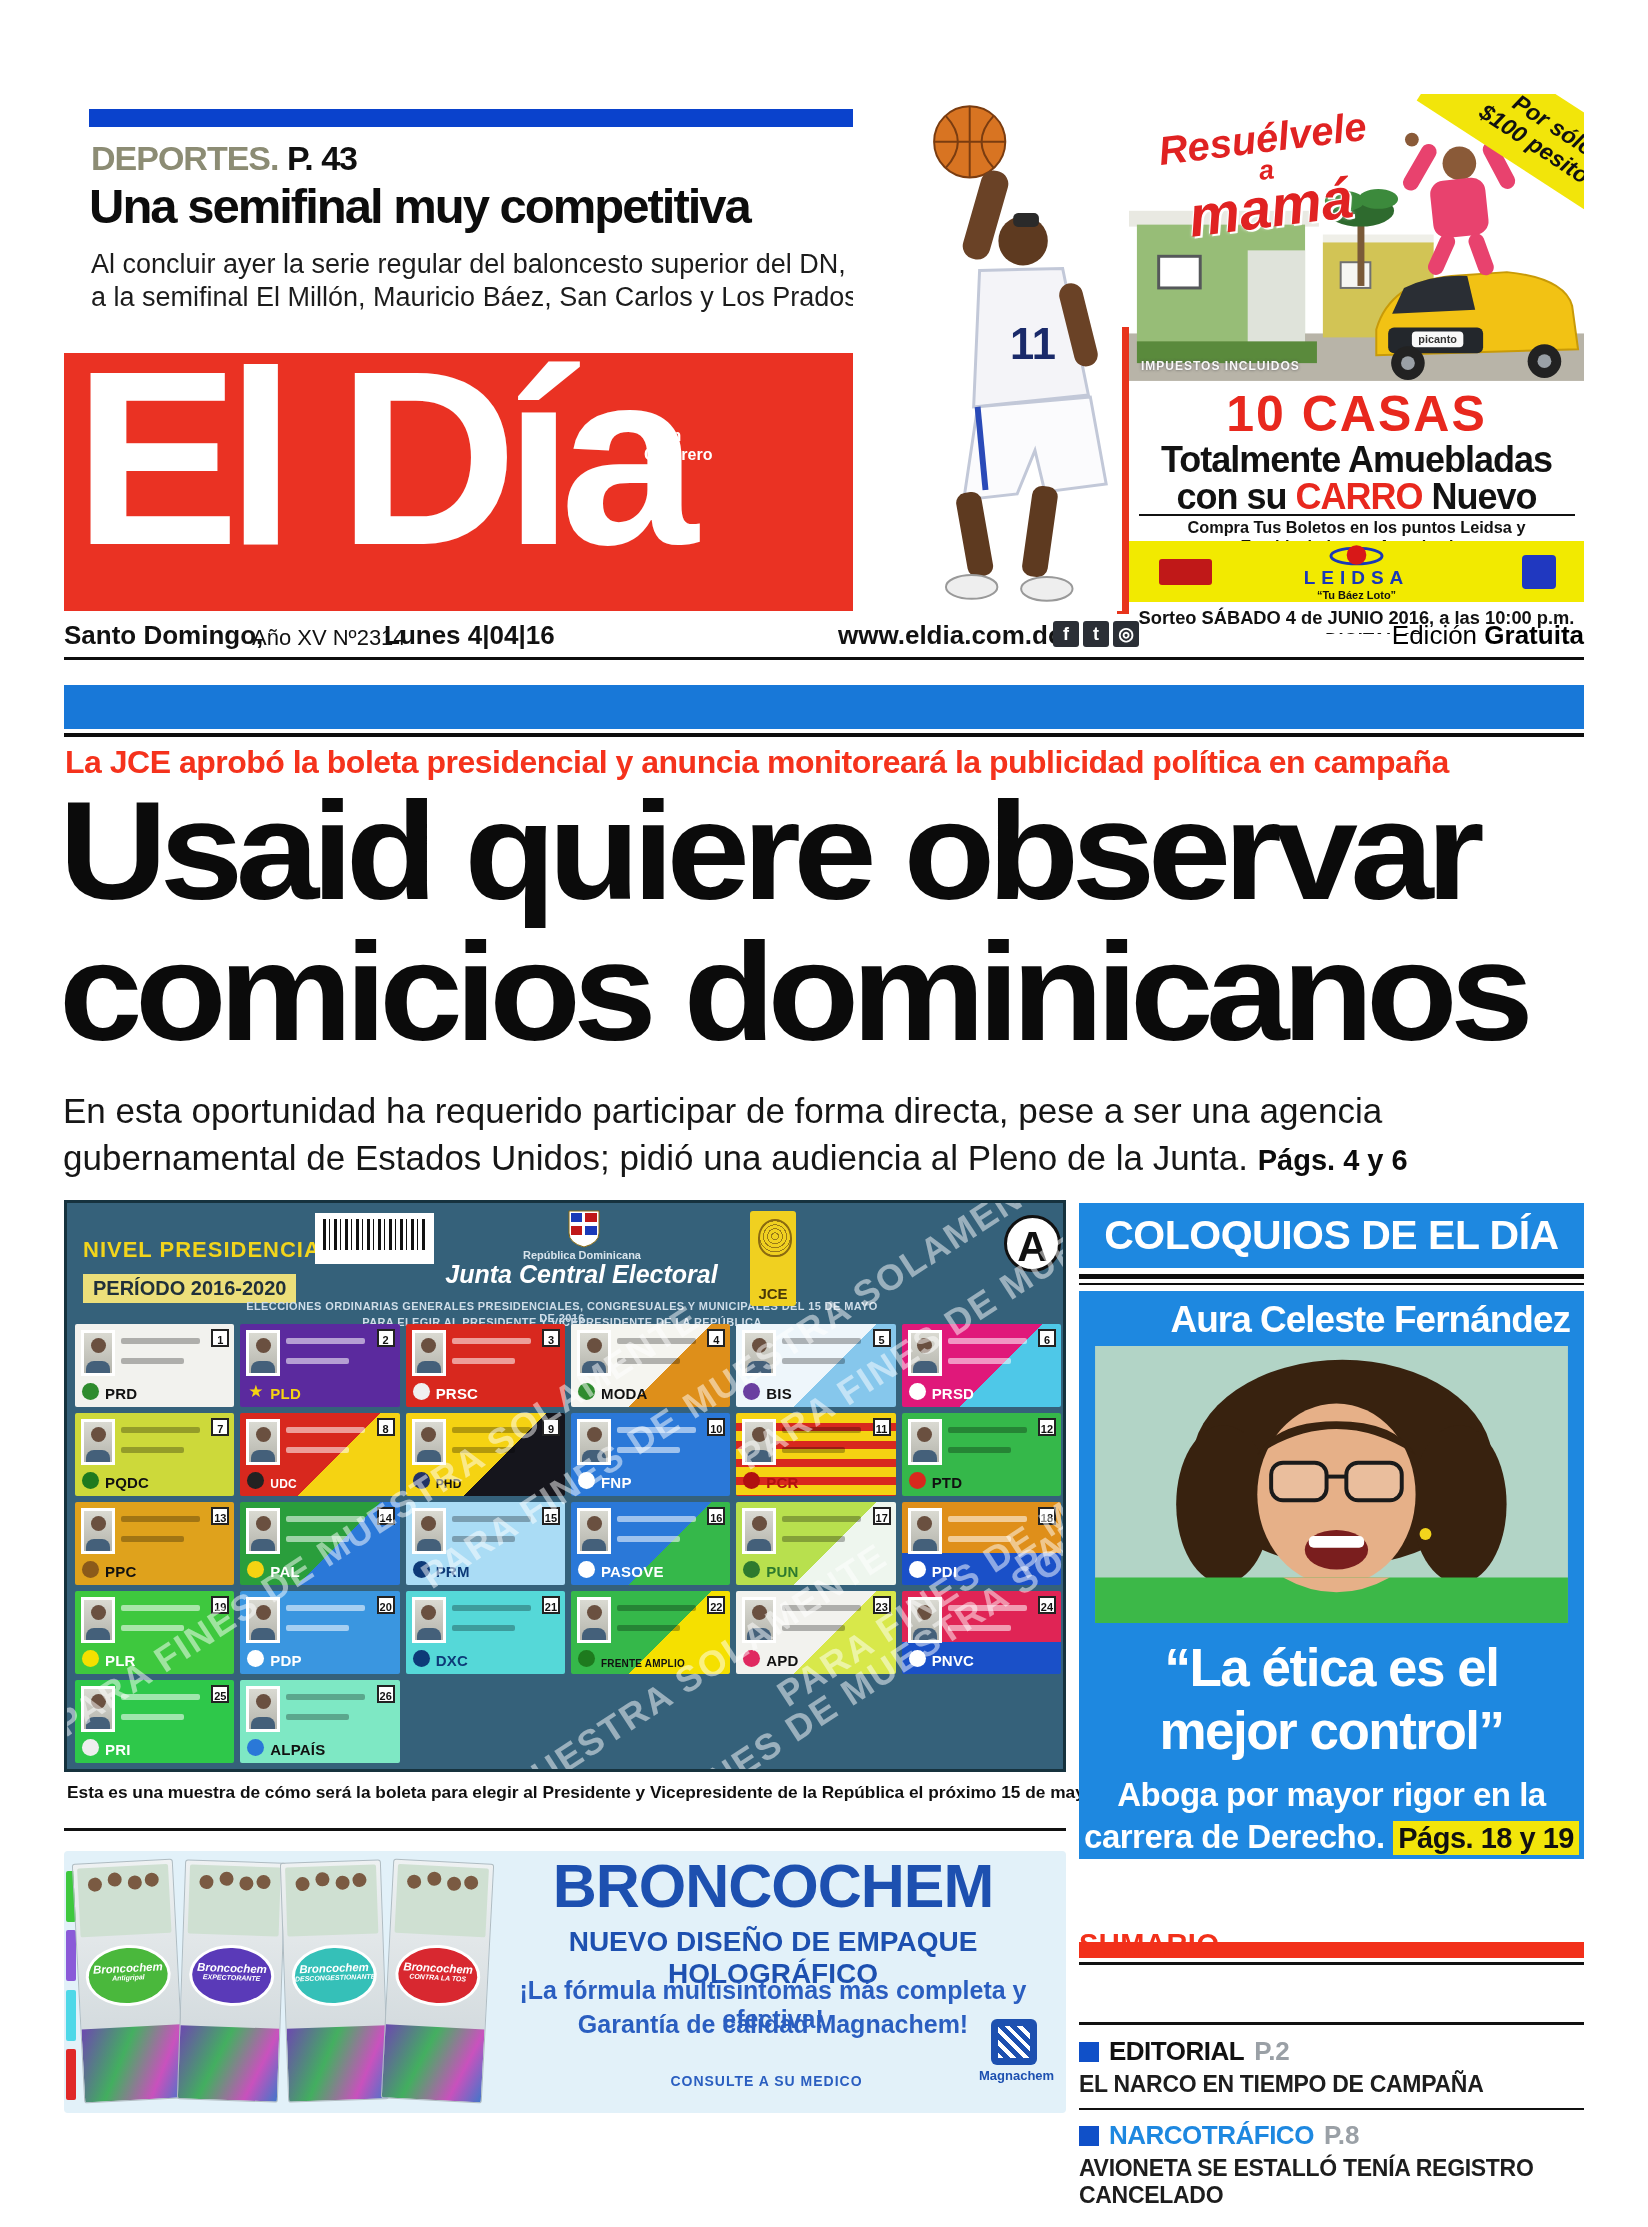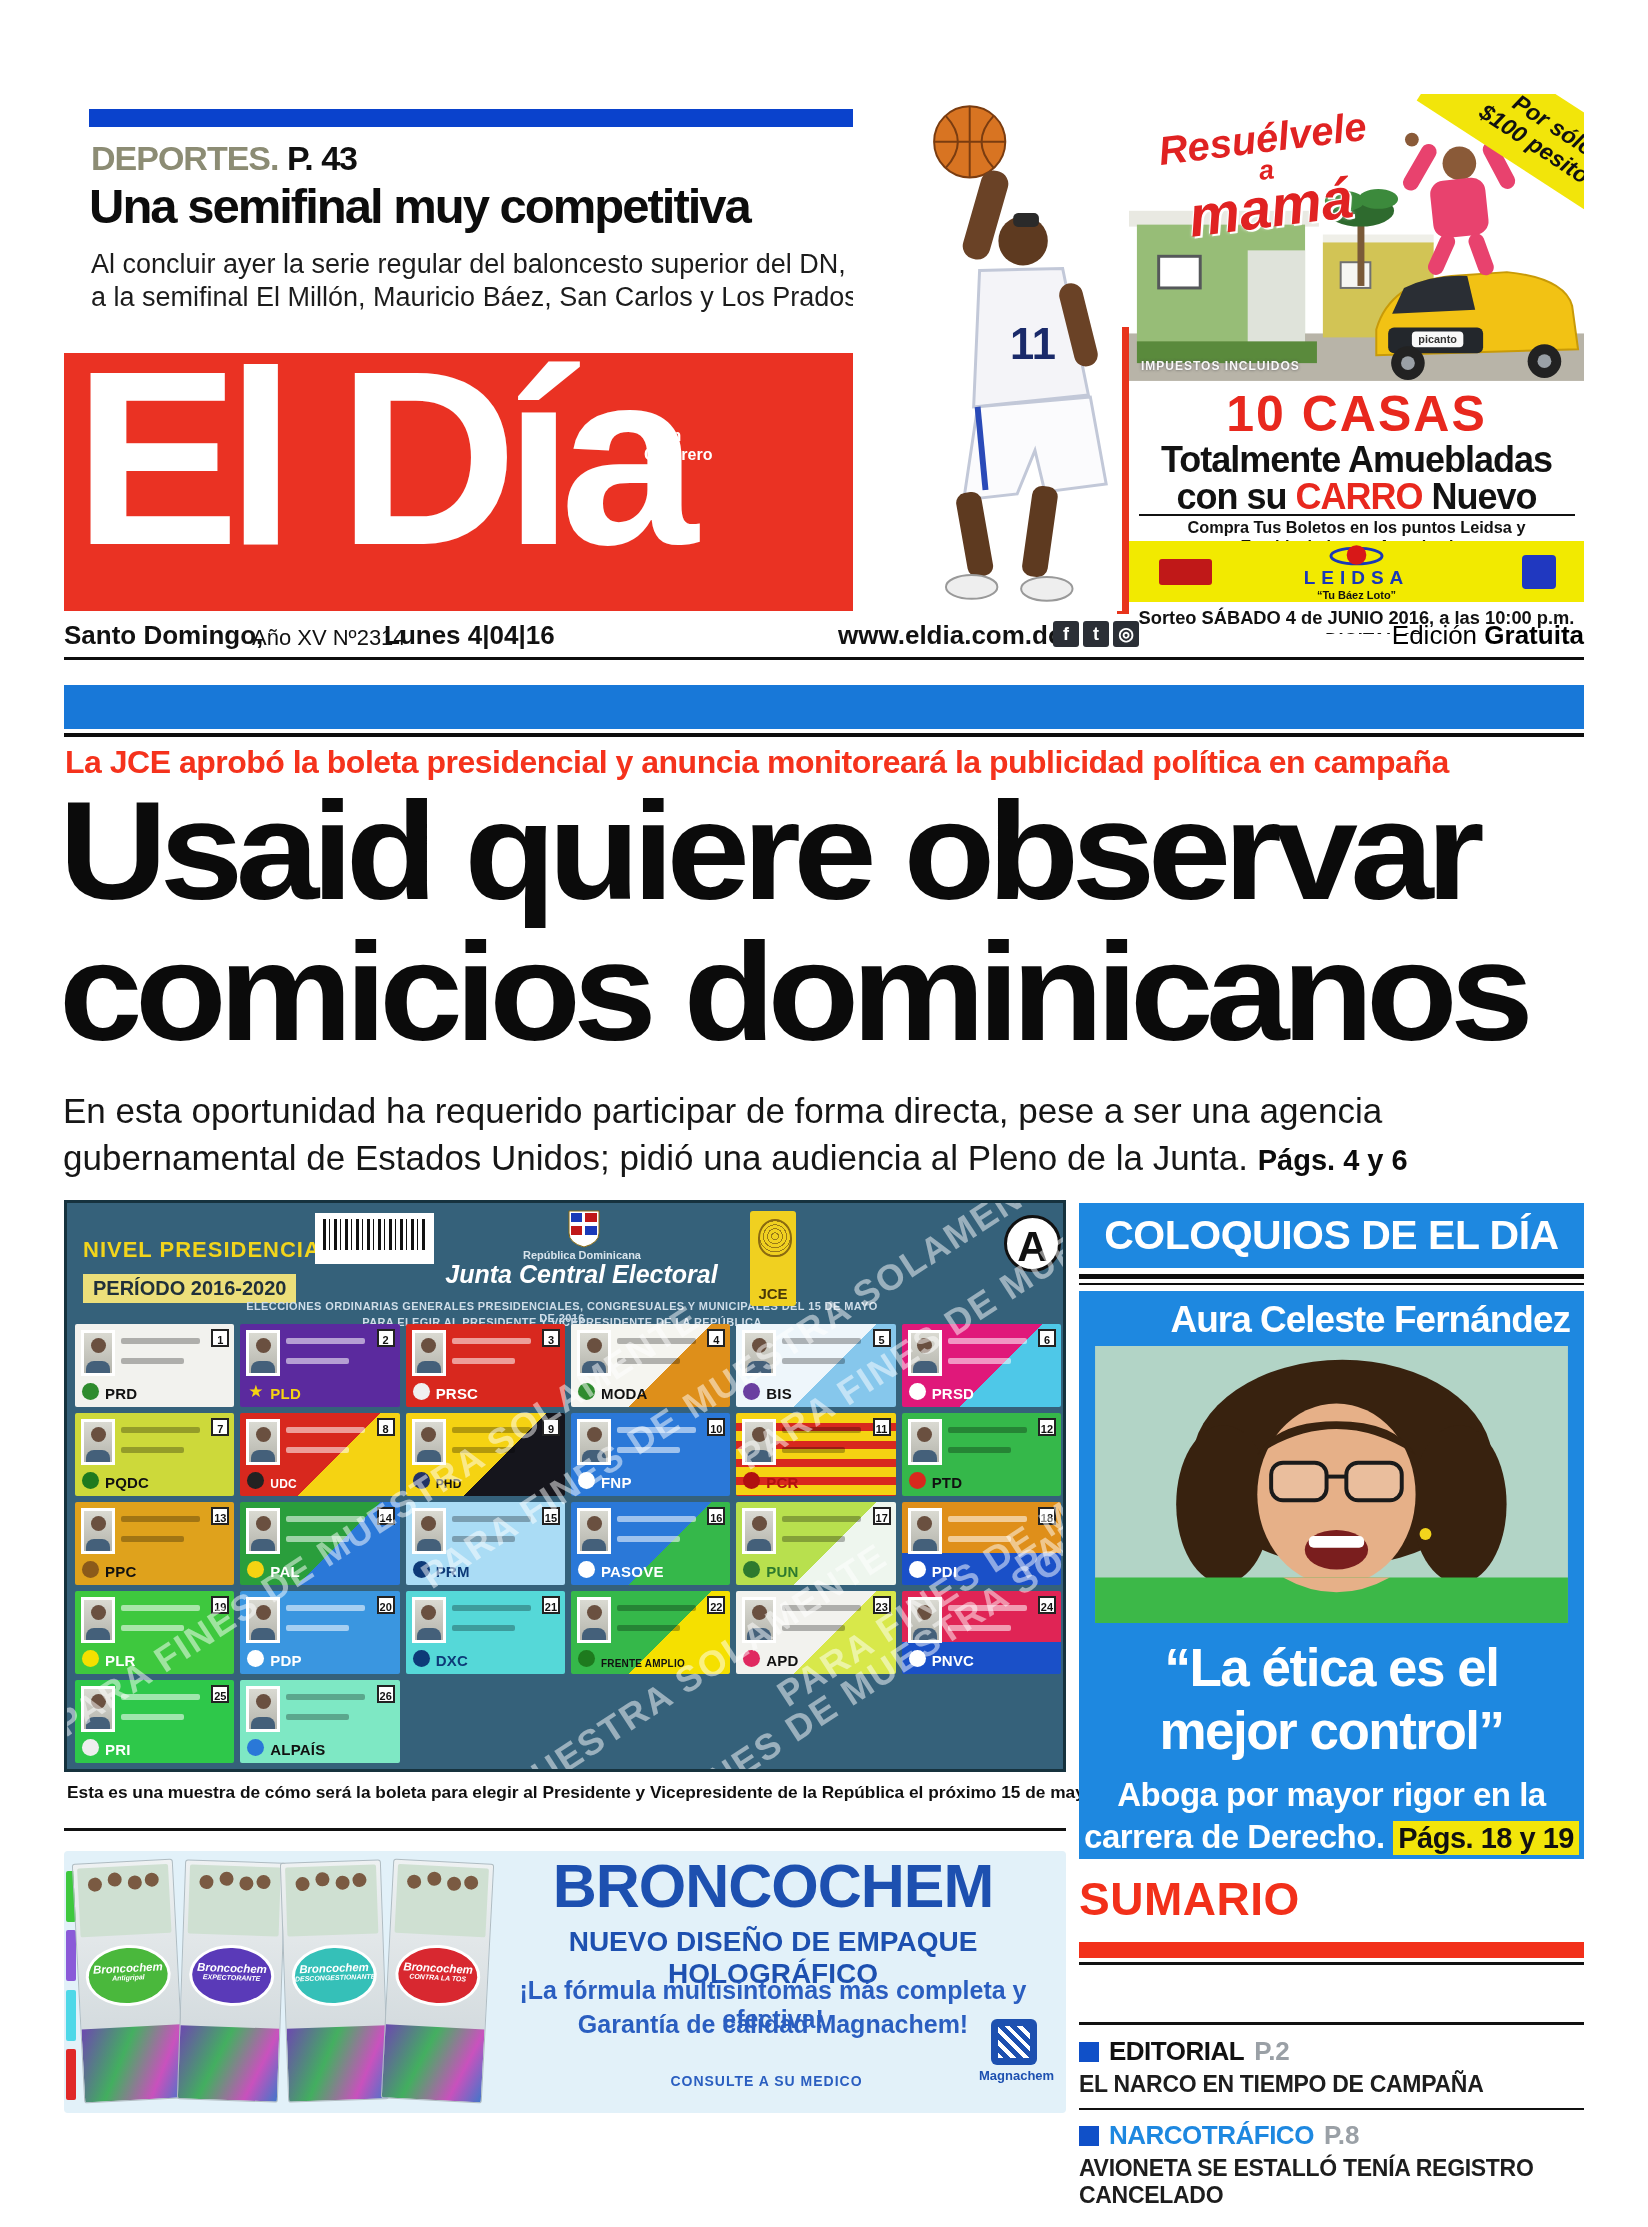--- a/index.html
+++ b/index.html
@@ -96,21 +96,21 @@
   #bluePanel{left:1079px;top:1291px;width:505px;height:568px;background:#1e88e0;overflow:hidden;}
   #colq-author{position:absolute;left:14px;top:8px;width:477px;text-align:right;font-size:37px;font-weight:900;color:#fff;letter-spacing:-1px;}
   #colq-photo{position:absolute;left:16px;top:55px;width:473px;height:277px;}
   #colq-quote{position:absolute;left:0;top:345px;width:505px;text-align:center;font-size:53px;line-height:63px;font-weight:900;color:#fff;letter-spacing:-1.5px;}
   #colq-sub{position:absolute;left:0;top:483px;width:505px;text-align:center;font-size:33px;line-height:42px;font-weight:900;color:#fff;letter-spacing:-0.5px;}
   #colq-sub .pages{background:#f2e50a;color:#111;font-size:29px;padding:1px 5px;}
 
   
   #sum-bar{left:1079px;top:1942px;width:505px;height:16px;background:#f2301a;}
   #sum-rule1{left:1079px;top:1962px;width:505px;height:3px;background:#111;}
-  #sum-title{left:1079px;top:1872px;font-size:46px;font-weight:900;color:#f2301a;letter-spacing:0.5px;}
+  #sum-title{left:1079px;top:1928px;font-size:29px;font-weight:900;color:#f2301a;letter-spacing:0.5px;}
   #sum-rule2{left:1079px;top:2022px;width:505px;height:3px;background:#111;}
   #sum-items{left:1079px;top:2032px;width:505px;}
   .sitem{display:flex;align-items:center;gap:10px;padding:4px 0 2px;}
   .sitem .bullet{width:20px;height:20px;background:#1050c8;}
   .sitem .lab{font-size:26px;font-weight:800;letter-spacing:-0.5px;}
   .sitem .pg{font-size:26px;font-weight:800;color:#9aa0a6;}
   .stext{font-size:23px;font-weight:700;color:#1d1d1d;letter-spacing:-0.3px;padding:2px 0 8px;}
   .srule{height:2px;background:#111;margin:2px 0 6px;}
 
   

